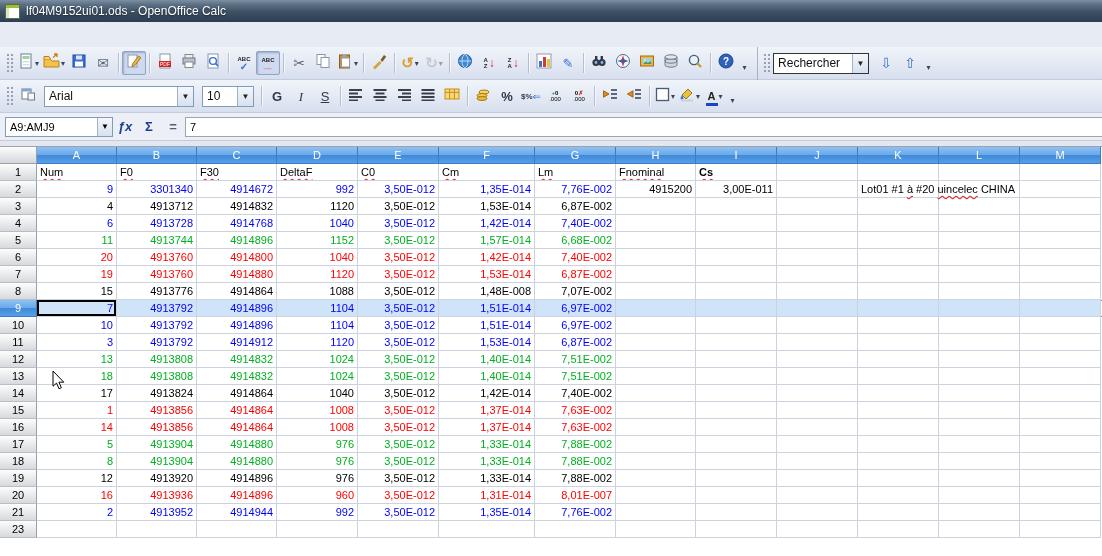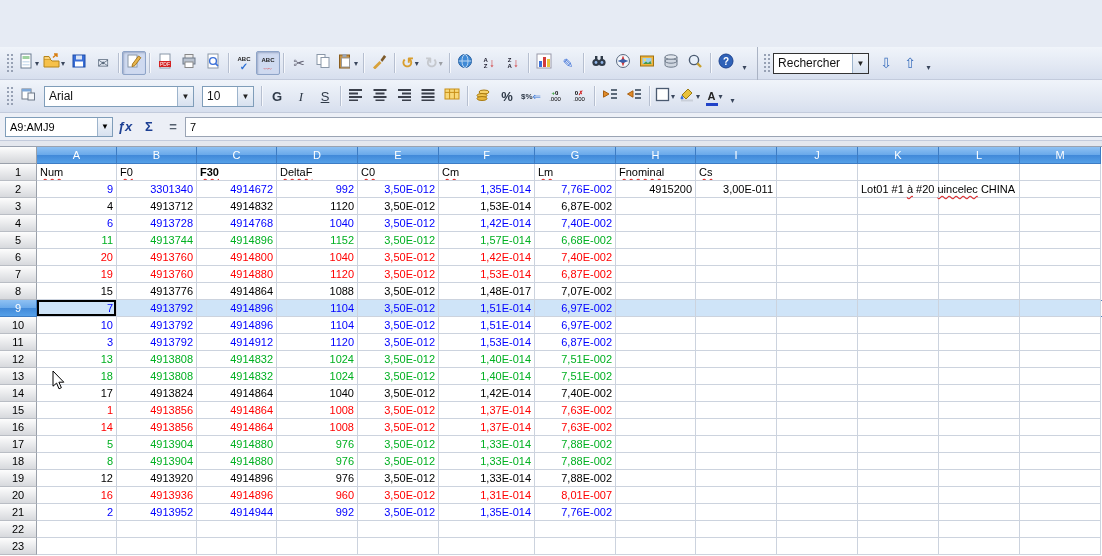--- a/index.html
+++ b/index.html
@@ -93,20 +93,24 @@
   .cell.active { box-shadow: inset 0 0 0 2px #000; }
 
   
   .mouse-cursor { position:absolute; z-index:50; }
 </style>
 </head>
 <body>
 
 <div class="window">
 
+  <div class="titlebar">
+    <span class="app-icon"></span>
+    <span>lf04M9152ui01.ods - OpenOffice Calc</span>
+  </div>
 
 
   <div class="toolbar tb1" id="toolbar1">
       <div class="grip"></div>
       <div class="tb-btn">
         <span><svg width="16" height="16">
             <rect x="3" y="1" width="10" height="14" fill="#fff" stroke="#6b7d91"></rect>
             <rect x="4.5" y="3" width="7" height="3" fill="#9fd29f"></rect>
             <rect x="4.5" y="8" width="7" height="1.5" fill="#cfe0ef"></rect>
             <rect x="4.5" y="11" width="7" height="1.5" fill="#cfe0ef"></rect>
@@ -488,27 +492,27 @@
         <div class="colhead" style="width: 81px;">I</div>
         <div class="colhead" style="width: 81px;">J</div>
         <div class="colhead" style="width: 81px;">K</div>
         <div class="colhead" style="width: 81px;">L</div>
         <div class="colhead" style="width: 81px;">M</div>
       </div>
       <div class="grid-row">
         <div class="rowhead">1</div>
         <div class="cell txt" style="width: 80px;"><span class="wvy">Num</span></div>
         <div class="cell txt" style="width: 80px;"><span class="wvy">F0</span></div>
-        <div class="cell txt" style="width: 80px; font-weight: bold;"><span class="wvy">F30</span></div>
+        <div class="cell txt" style="width: 80px;"><span class="wvy">F30</span></div>
         <div class="cell txt" style="width: 81px;"><span class="wvy">DeltaF</span></div>
         <div class="cell txt" style="width: 81px;"><span class="wvy">C0</span></div>
         <div class="cell txt" style="width: 96px;"><span class="wvy">Cm</span></div>
         <div class="cell txt" style="width: 81px;"><span class="wvy">Lm</span></div>
         <div class="cell txt" style="width: 80px;"><span class="wvy">Fnominal</span></div>
-        <div class="cell txt" style="width: 81px;"><span class="wvy">Cs</span></div>
+        <div class="cell txt" style="width: 81px; font-weight: bold;"><span class="wvy">Cs</span></div>
         <div class="cell txt" style="width: 81px;"></div>
         <div class="cell txt" style="width: 81px;"></div>
         <div class="cell txt" style="width: 81px;"></div>
         <div class="cell txt" style="width: 81px;"></div>
       </div>
       <div class="grid-row">
         <div class="rowhead">2</div>
         <div class="cell num" style="width: 80px; color: rgb(0, 0, 255);">9</div>
         <div class="cell num" style="width: 80px; color: rgb(0, 0, 255);">3301340</div>
         <div class="cell num" style="width: 80px; color: rgb(0, 0, 255);">4914672</div>
@@ -603,21 +607,21 @@
         <div class="cell" style="width: 81px;"></div>
         <div class="cell" style="width: 81px;"></div>
       </div>
       <div class="grid-row">
         <div class="rowhead">8</div>
         <div class="cell num" style="width: 80px; color: rgb(0, 0, 0);">15</div>
         <div class="cell num" style="width: 80px; color: rgb(0, 0, 0);">4913776</div>
         <div class="cell num" style="width: 80px; color: rgb(0, 0, 0);">4914864</div>
         <div class="cell num" style="width: 81px; color: rgb(0, 0, 0);">1088</div>
         <div class="cell num" style="width: 81px; color: rgb(0, 0, 0);">3,50E-012</div>
-        <div class="cell num" style="width: 96px; color: rgb(0, 0, 0);">1,48E-017</div>
+        <div class="cell num" style="width: 96px; color: rgb(0, 0, 0);">1,48E-008</div>
         <div class="cell num" style="width: 81px; color: rgb(0, 0, 0);">7,07E-002</div>
         <div class="cell" style="width: 80px;"></div>
         <div class="cell" style="width: 81px;"></div>
         <div class="cell" style="width: 81px;"></div>
         <div class="cell" style="width: 81px;"></div>
         <div class="cell" style="width: 81px;"></div>
         <div class="cell" style="width: 81px;"></div>
       </div>
       <div class="grid-row selrow">
         <div class="rowhead sel">9</div>
@@ -821,36 +825,20 @@
         <div class="cell num" style="width: 96px; color: rgb(0, 0, 255);">1,35E-014</div>
         <div class="cell num" style="width: 81px; color: rgb(0, 0, 255);">7,76E-002</div>
         <div class="cell" style="width: 80px;"></div>
         <div class="cell" style="width: 81px;"></div>
         <div class="cell" style="width: 81px;"></div>
         <div class="cell" style="width: 81px;"></div>
         <div class="cell" style="width: 81px;"></div>
         <div class="cell" style="width: 81px;"></div>
       </div>
       <div class="grid-row">
-        <div class="rowhead">22</div>
-        <div class="cell" style="width: 80px;"></div>
-        <div class="cell" style="width: 80px;"></div>
-        <div class="cell" style="width: 80px;"></div>
-        <div class="cell" style="width: 81px;"></div>
-        <div class="cell" style="width: 81px;"></div>
-        <div class="cell" style="width: 96px;"></div>
-        <div class="cell" style="width: 81px;"></div>
-        <div class="cell" style="width: 80px;"></div>
-        <div class="cell" style="width: 81px;"></div>
-        <div class="cell" style="width: 81px;"></div>
-        <div class="cell" style="width: 81px;"></div>
-        <div class="cell" style="width: 81px;"></div>
-        <div class="cell" style="width: 81px;"></div>
-      </div>
-      <div class="grid-row">
         <div class="rowhead">23</div>
         <div class="cell" style="width: 80px;"></div>
         <div class="cell" style="width: 80px;"></div>
         <div class="cell" style="width: 80px;"></div>
         <div class="cell" style="width: 81px;"></div>
         <div class="cell" style="width: 81px;"></div>
         <div class="cell" style="width: 96px;"></div>
         <div class="cell" style="width: 81px;"></div>
         <div class="cell" style="width: 80px;"></div>
         <div class="cell" style="width: 81px;"></div>

